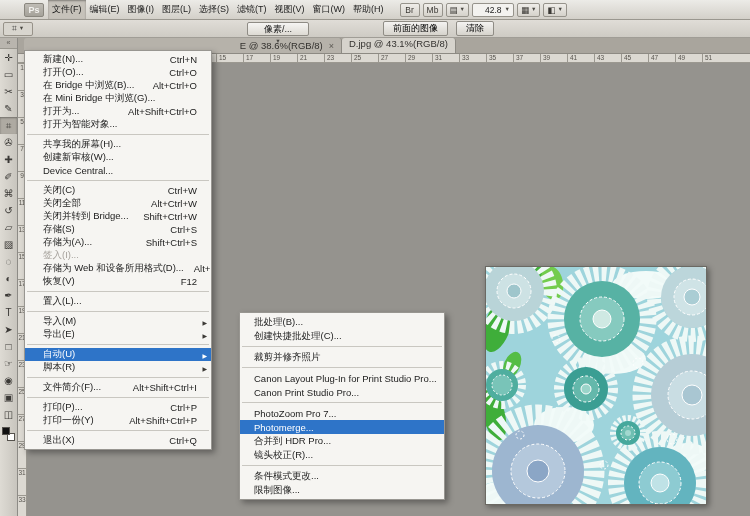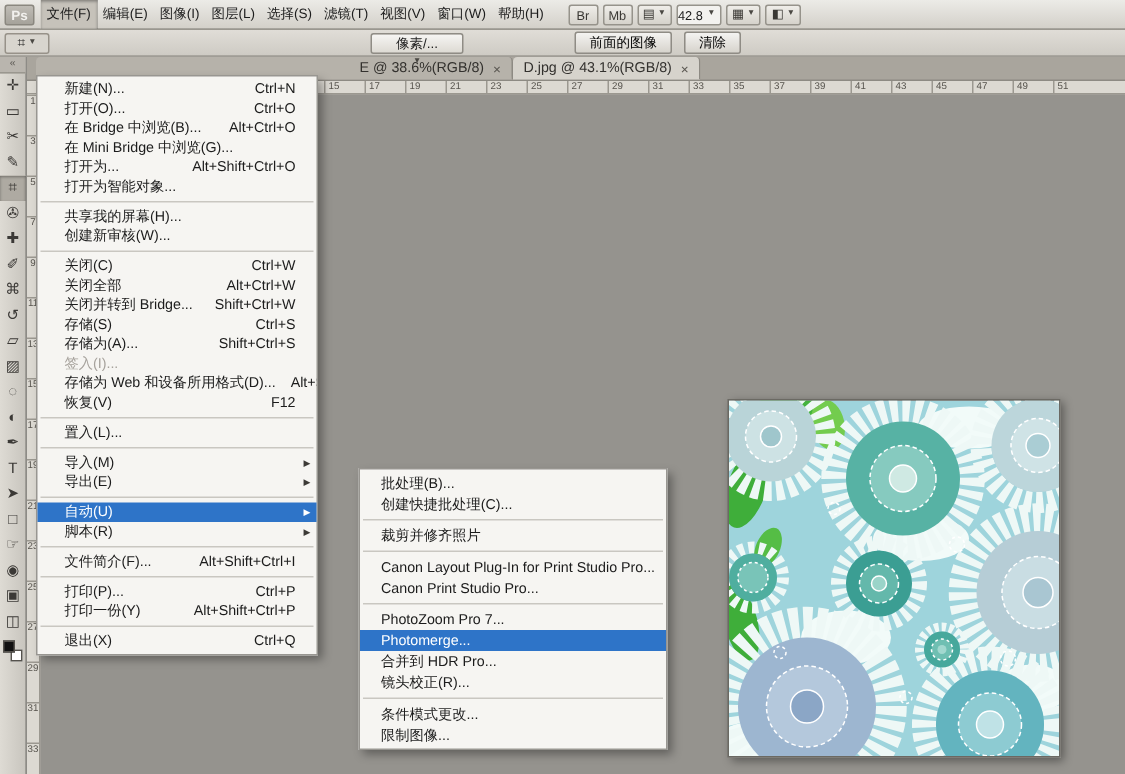--- a/index.html
+++ b/index.html
@@ -11,42 +11,42 @@
     color: #1c1c1c;
     cursor: default;
     user-select: none;
   }
 
   
   .menubar {
     position: absolute; left:0; top:0; width:750px; height:20px;
     background: linear-gradient(#ecebe7, #d3d0c9);
     border-bottom: 1px solid #9a978f;
-    display: flex; align-items: center; z-index: 10;
+    display: flex; align-items: center; z-index: 10; padding-left: 21px;
   }
   .ps-logo {
     width: 20px; height: 14px; margin: 0 4px 0 3px;
     background: linear-gradient(#bfbcb5,#a5a29a);
     border: 1px solid #8a877f; border-radius: 2px;
     font-size: 9px; font-weight: bold; color: #f2f1ee;
     display:flex; align-items:center; justify-content:center;
   }
   .menus { display:flex; height:100%; align-items:stretch; }
   .mb-item { display:flex; align-items:center; padding:0 4px; font-size:9px; white-space:nowrap; }
   .mb-item.active { background:#c6c2ba; box-shadow: inset 0 1px 2px rgba(0,0,0,.35); }
   .appbar { display:flex; align-items:center; gap:3px; margin-left:12px; }
   .appbar-btn {
     height:14px; min-width:20px; padding:0 3px; gap:2px;
     border:1px solid #96938b; border-radius:2px;
     background: linear-gradient(#efede9,#d5d2cb);
     display:flex; align-items:center; justify-content:center;
     font-size:8.5px; color:#3a3834;
   }
   .zoom-box {
-    height:14px; width:30px; padding:0 3px; gap:3px;
+    height:14px; width:42px; padding:0 3px; gap:3px;
     border:1px solid #96938b; border-radius:2px; background:#f3f2ef;
     display:flex; align-items:center; justify-content:flex-end;
     font-size:8.5px;
   }
   .dd-arrow { font-size:5.5px; color:#4a4843; line-height:1; }
 
   
   .optionsbar {
     position:absolute; left:0; top:20px; width:750px; height:18px;
     background: linear-gradient(#e0ddd7,#cecbc4);
@@ -95,21 +95,21 @@
     position:absolute; left:0; top:0; right:0; height:16px;
     background:#a9a59d; border-bottom:1px solid #8d8a83;
     display:flex; align-items:stretch; padding-left:6px;
   }
   .tab {
     display:flex; align-items:center; gap:4px; padding:0 7px;
     background:#b6b2aa; border-right:1px solid #8d8a83;
     border-radius:3px 3px 0 0; font-size:9.5px; color:#33312e; white-space:nowrap;
   }
   .tab.wide { width:318px; justify-content:flex-end; }
-  .tab.active { background:#d6d3cc; }
+  .tab.active { background:#d6d3cc;flex-direction:column; }
   .tab-close { font-size:9px; color:#5a5751; padding-left:2px; }
 
   .ruler-corner { position:absolute; left:0; top:16px; width:9px; height:9px;
     background:#dcd9d2; border-right:1px solid #9b9890; border-bottom:1px solid #9b9890; }
   .ruler-h {
     position:absolute; left:9px; top:16px; right:0; height:9px; overflow:hidden;
     background:#dcd9d2; border-bottom:1px solid #9b9890;
     display:flex;
   }
   .htick { flex:0 0 27px; border-left:1px solid #9b9890; font-size:6.5px; line-height:8px;
@@ -485,20 +485,24 @@
         
       </div>
       <div class="menu-row">
         <span class="mi-label">共享我的屏幕(H)...</span>
         <span class="mi-shortcut"></span>
       </div>
       <div class="menu-row">
         <span class="mi-label">创建新审核(W)...</span>
         <span class="mi-shortcut"></span>
       </div>
+      <div class="menu-row">
+        <span class="mi-label">Device Central...</span>
+        <span class="mi-shortcut"></span>
+      </div>
       <div class="menu-row separator">
         
         
       </div>
       <div class="menu-row">
         <span class="mi-label">关闭(C)</span>
         <span class="mi-shortcut">Ctrl+W</span>
       </div>
       <div class="menu-row">
         <span class="mi-label">关闭全部</span>

